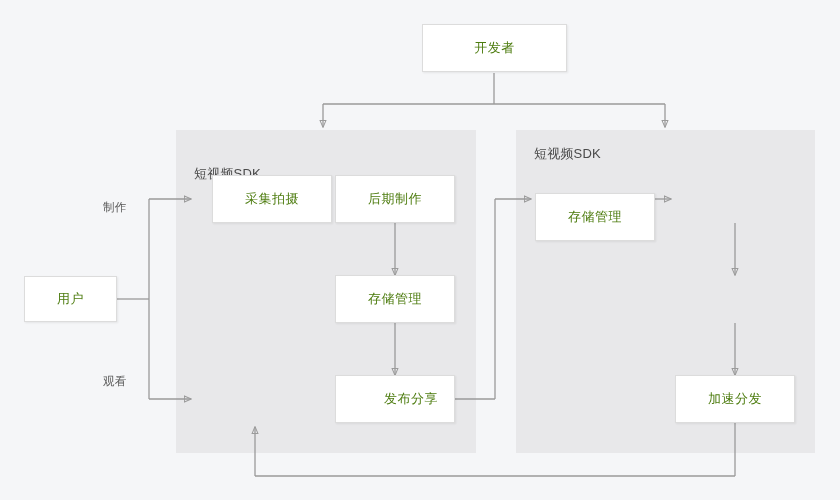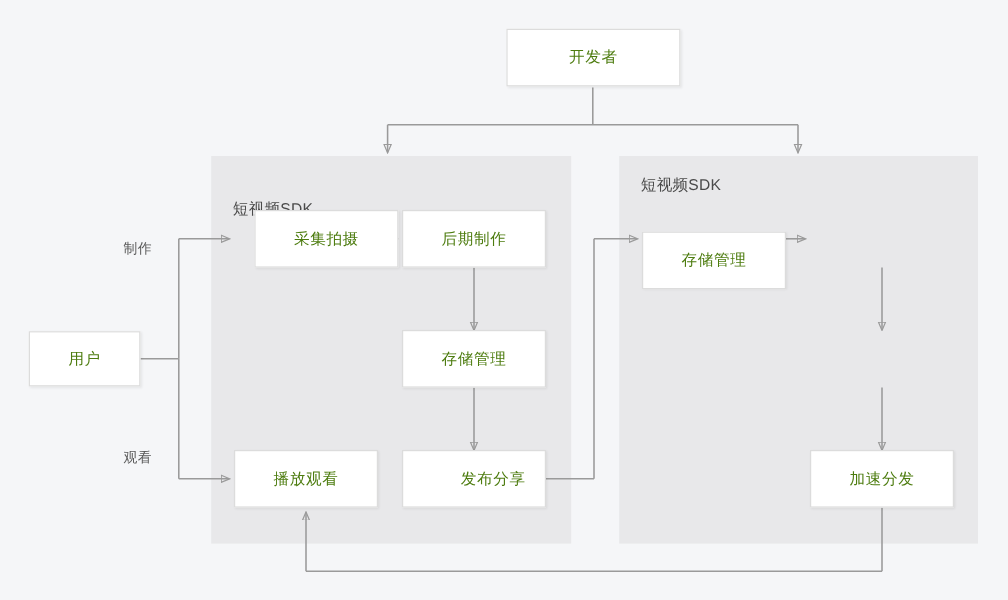--- a/index.html
+++ b/index.html
@@ -121,21 +121,20 @@
   </svg>
 
   <div class="node" style="left:422px; top:24px; width:145px; height:48px;">开发者</div>
 
   <div class="node" style="left:24px; top:276px; width:93px; height:46px;">用户</div>
 
   <div class="node" style="left:195px; top:175px; width:120px; height:48px;margin-left:17px;">采集拍摄</div>
   <div class="node" style="left:335px; top:175px; width:120px; height:48px;">后期制作</div>
   <div class="node" style="left:335px; top:275px; width:120px; height:48px;">存储管理</div>
   <div class="node" style="left:335px; top:375px; width:120px; height:48px;padding-left:32px;">发布分享</div>
-  <div class="node" style="left:195px; top:375px; width:120px; height:48px;">播放观看</div>
 
   <div class="node" style="left:535px; top:193px; width:120px; height:48px;">存储管理</div>
   <div class="node" style="left:675px; top:375px; width:120px; height:48px;">加速分发</div>
 
   <div class="edge-label" style="left:103px; top:200px;">制作</div>
   <div class="edge-label" style="left:103px; top:374px;">观看</div>
 
 </div>
 
 </body></html>

